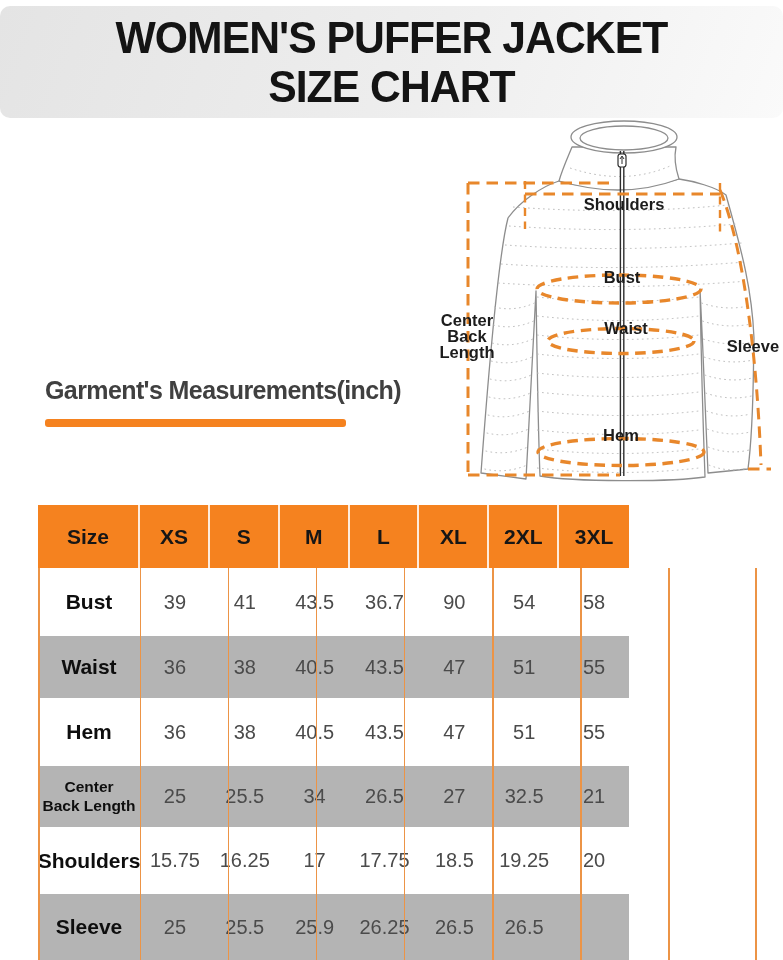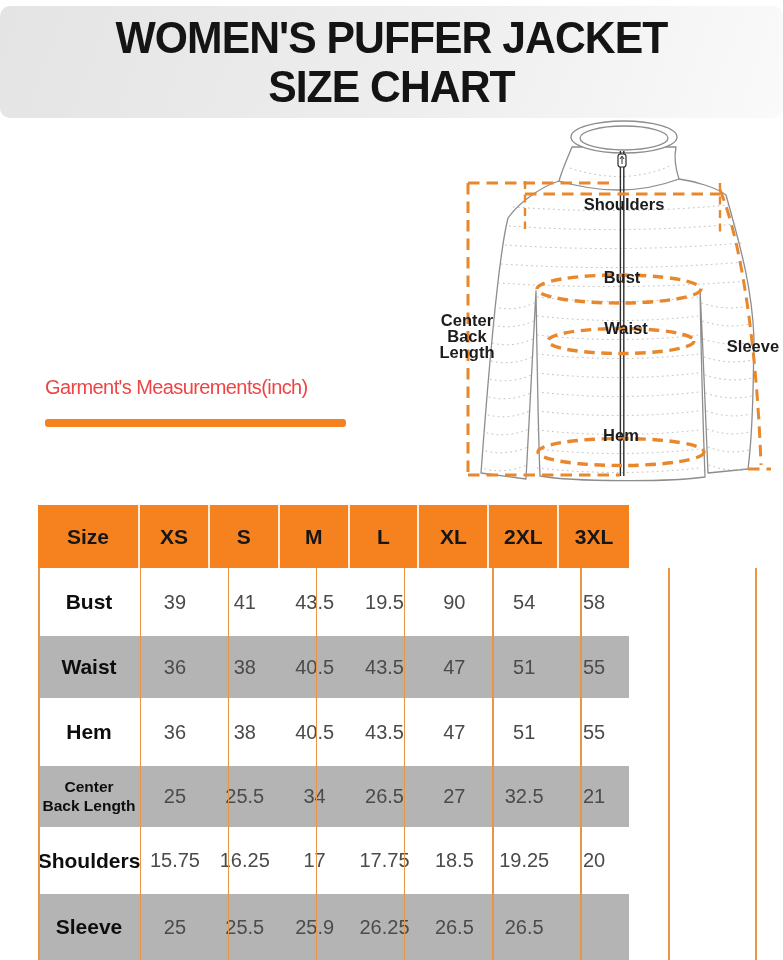--- a/index.html
+++ b/index.html
@@ -6,22 +6,22 @@
   .page{position:relative;width:783px;height:960px;overflow:hidden;background:#fff;}
 
   
   .banner{position:absolute;top:6px;left:0;width:783px;height:112px;
     background:linear-gradient(110deg,#e4e4e4 0%,#eeeeee 55%,#fafafa 100%);
     border-radius:10px;display:flex;align-items:center;justify-content:center;}
   .banner h1{margin:0;text-align:center;font-size:44px;line-height:1.12;font-weight:bold;
     color:#141414;letter-spacing:-1px;transform:scaleX(.97);}
 
   
-  .measure-title{position:absolute;left:45px;top:376px;font-size:20px;font-weight:normal;
-    color:#ef4444;letter-spacing:-0.6px;}
+  .measure-title{position:absolute;left:45px;top:376px;font-size:25px;font-weight:bold;
+    color:#404040;letter-spacing:-0.6px;}
   .measure-underline{position:absolute;left:45px;top:419px;width:301px;height:8px;
     background:#F5821F;border-radius:3px;}
 
   
   .jacket{position:absolute;left:423px;top:105px;width:360px;height:400px;}
 
   
   .size-table{position:absolute;left:38px;top:505px;width:591px;height:455px;background:#fff;}
   .row{display:grid;grid-template-columns:102px repeat(7,1fr);box-sizing:border-box;}
   .thead{height:63px;background:#F5821F;}
@@ -151,21 +151,21 @@
       <div class="cell th">XL</div>
       <div class="cell th">2XL</div>
       <div class="cell th">3XL</div>
     </div>
 
     <div class="row trow r1">
       <div class="cell lbl">Bust</div>
       <div class="cell val">39</div>
       <div class="cell val">41</div>
       <div class="cell val">43.5</div>
-      <div class="cell val">19.5</div>
+      <div class="cell val">36.7</div>
       <div class="cell val">90</div>
       <div class="cell val">54</div>
       <div class="cell val">58</div>
     </div>
 
     <div class="row trow r2">
       <div class="cell lbl">Waist</div>
       <div class="cell val">36</div>
       <div class="cell val">38</div>
       <div class="cell val">40.5</div>

